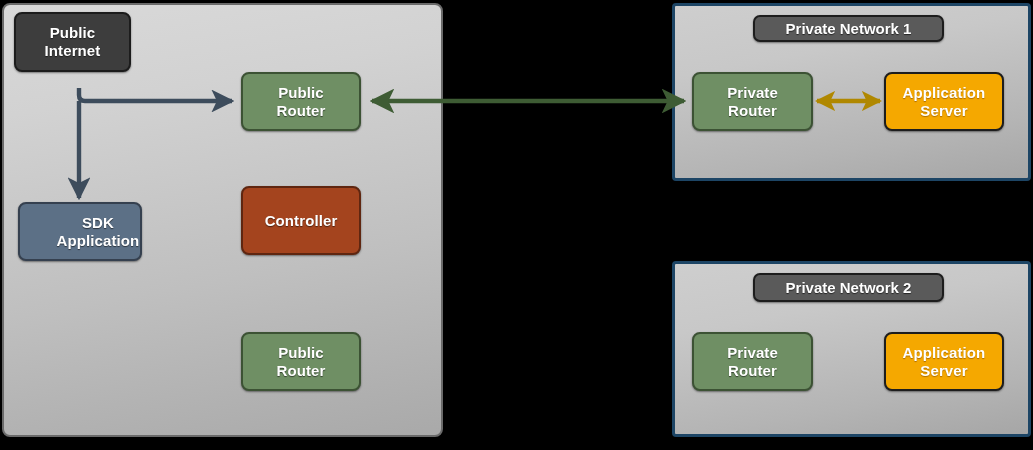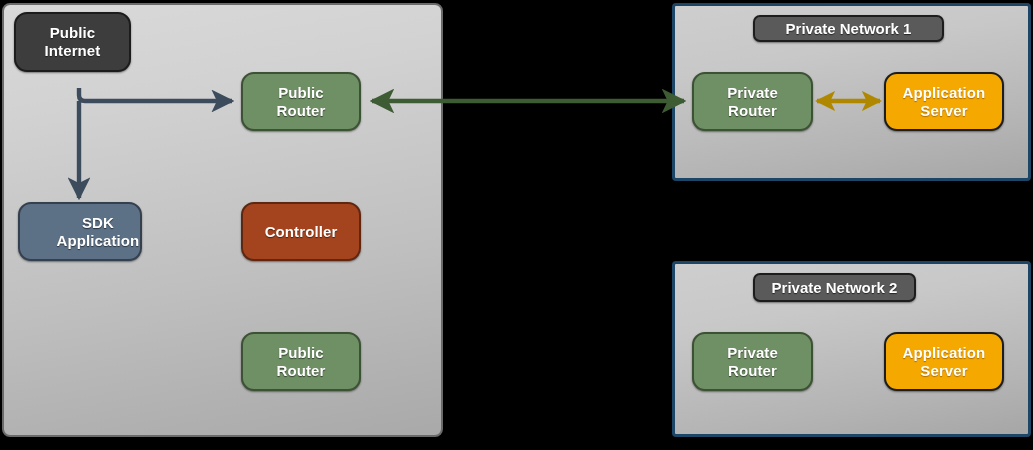--- a/index.html
+++ b/index.html
@@ -13,21 +13,21 @@
     height: 450px;
     background: #000000;
     font-family: "Liberation Sans", "DejaVu Sans", sans-serif;
     overflow: hidden;
   }
 
   
   .node {
     position: absolute;
     box-sizing: border-box;
-    border-radius: 13px;
+    border-radius: 8px;
     display: flex;
     align-items: center;
     justify-content: center;
     text-align: center;
     color: #ffffff;
     font-weight: bold;
     font-size: 15px;
     line-height: 1.18;
     letter-spacing: .1px;
     text-shadow: 0 1px 1px rgba(0,0,0,.55);
@@ -131,21 +131,21 @@
   <div class="node node-green" style="left:241px; top:72px; width:120px; height:59px;">
     <span>Public
 Router</span>
   </div>
 
   <div class="node node-blue" style="left:18px; top:202px; width:124px; height:59px;">
     <span>SDK
 Application</span>
   </div>
 
-  <div class="node node-rust" style="left:241px; top:202px; width:120px; height:59px;">
+  <div class="node node-rust" style="left:241px; top:186px; width:120px; height:69px;">
     <span>Controller</span>
   </div>
 
   <div class="node node-green" style="left:241px; top:332px; width:120px; height:59px;">
     <span>Public
 Router</span>
   </div>
 
   <div class="zone-title" style="left:753px; top:15px; width:191px; height:27px;">
     <span>Private Network 1</span>
@@ -154,21 +154,21 @@
   <div class="node node-green" style="left:692px; top:72px; width:121px; height:59px;">
     <span>Private
 Router</span>
   </div>
 
   <div class="node node-amber" style="left:884px; top:72px; width:120px; height:59px;">
     <span>Application
 Server</span>
   </div>
 
-  <div class="zone-title" style="left:753px; top:273px; width:163px; height:29px;">
+  <div class="zone-title" style="left:753px; top:273px; width:191px; height:29px;">
     <span>Private Network 2</span>
   </div>
 
   <div class="node node-green" style="left:692px; top:332px; width:121px; height:59px;">
     <span>Private
 Router</span>
   </div>
 
   <div class="node node-amber" style="left:884px; top:332px; width:120px; height:59px;">
     <span>Application

